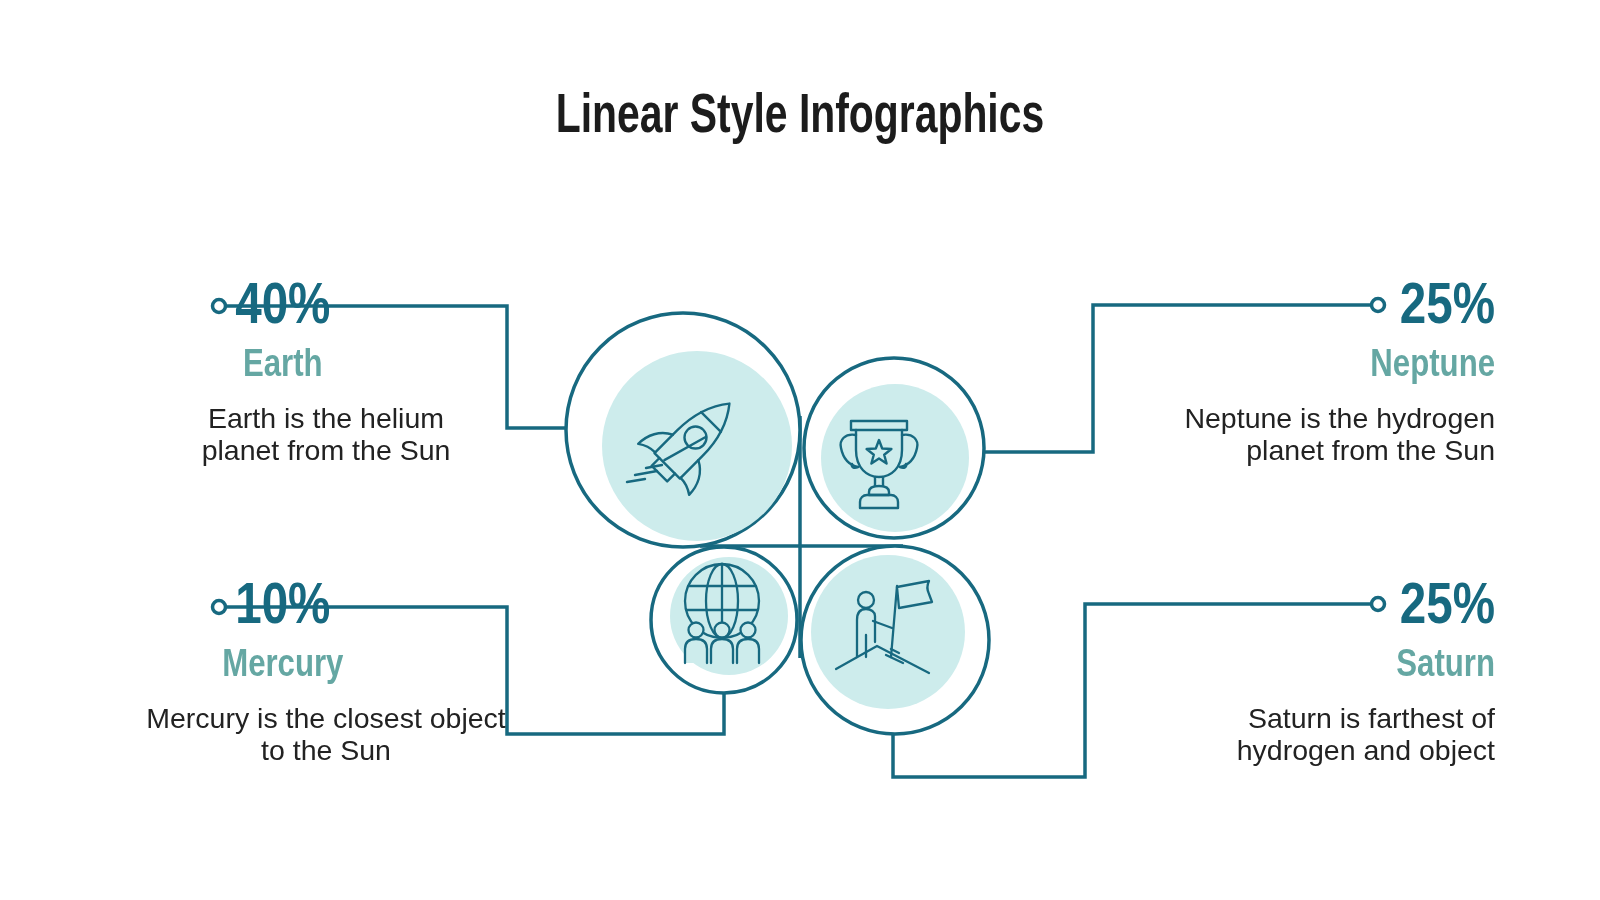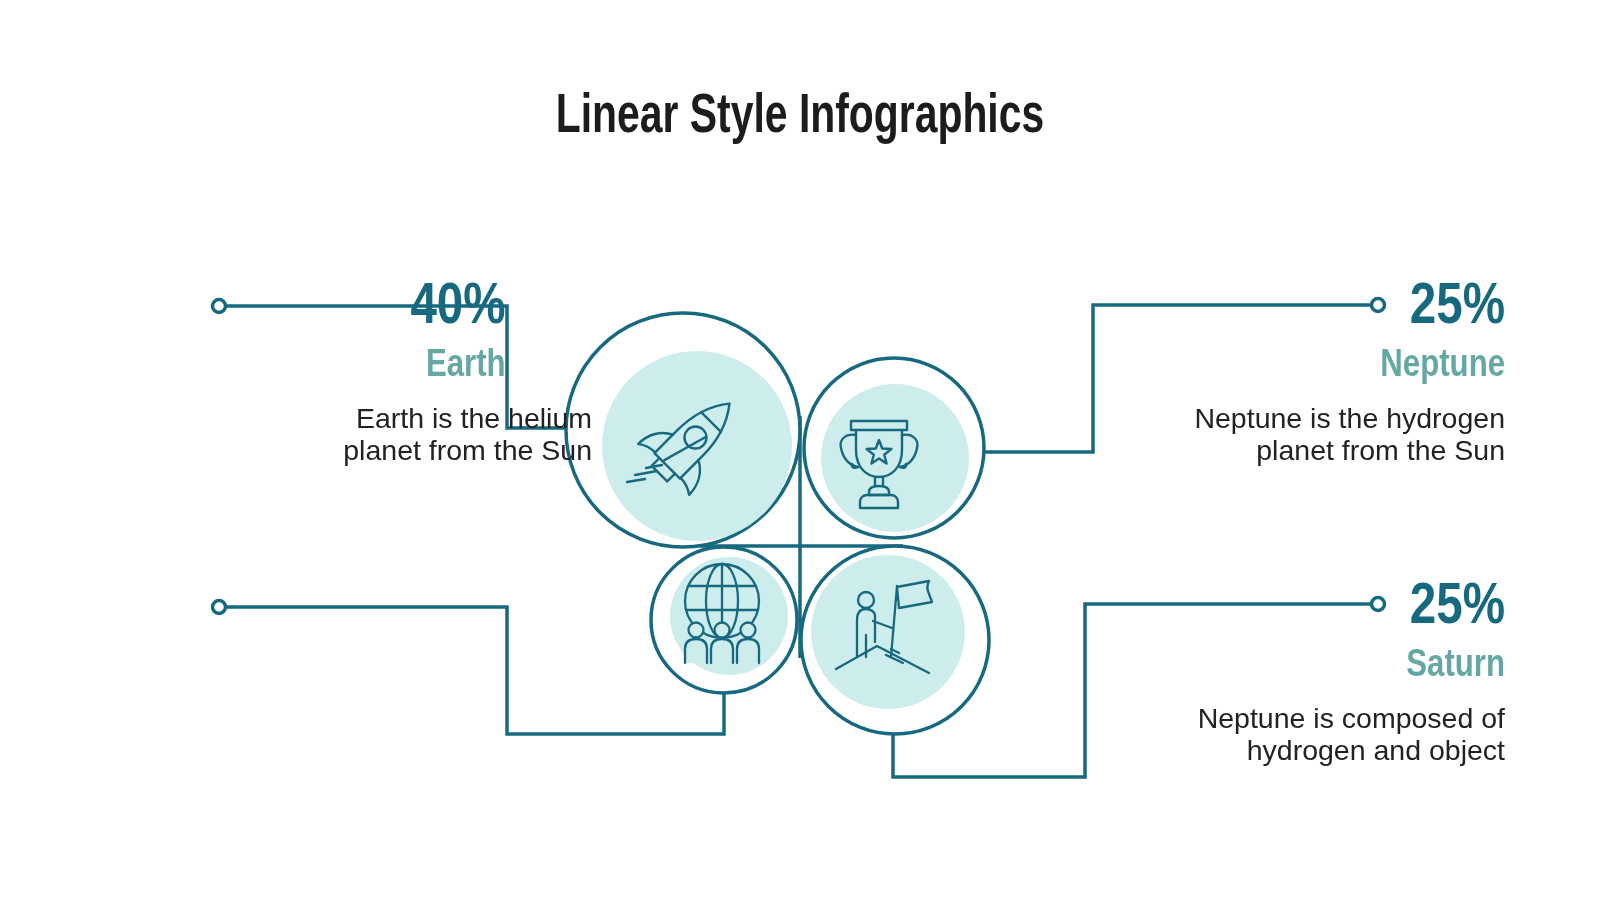--- a/index.html
+++ b/index.html
@@ -8,22 +8,22 @@
     font-family:"Liberation Sans", sans-serif;
   }
   #art{position:absolute;left:0;top:0;}
   .title{
     position:absolute;left:0;right:0;top:84px;text-align:center;
     font-size:56px;line-height:58px;font-weight:bold;color:#1c1c1c;
     transform:scaleX(0.73);transform-origin:50% 0;white-space:nowrap;
     letter-spacing:0px;
   }
   .item{position:absolute;width:480px;}
-  .item.left-col{left:112px;text-align:right;}
-  .item.right-col{right:95px;text-align:right;}
+  .item.left-col{left:86px;text-align:center;}
+  .item.right-col{right:105px;text-align:right;}
   .item.row-top{top:274px;}
   .item.row-bottom{top:574px;}
   .pct{
     font-size:58px;line-height:58px;font-weight:bold;color:#176980;
     white-space:nowrap;transform:scaleX(0.82);
   }
   .name{
     font-size:38px;line-height:38px;font-weight:bold;color:#65a7a3;
     margin-top:12px;white-space:nowrap;transform:scaleX(0.82);
   }
@@ -146,23 +146,31 @@
 
   <div class="item right-col row-top">
     <div class="pct">25%</div>
     <div class="name">Neptune</div>
     <div class="desc">
       <span>Neptune is the hydrogen</span><br>
       <span>planet from the Sun</span>
     </div>
   </div>
 
+  <div class="item left-col row-bottom">
+    <div class="pct">10%</div>
+    <div class="name">Mercury</div>
+    <div class="desc">
+      <span>Mercury is the closest object</span><br>
+      <span>to the Sun</span>
+    </div>
+  </div>
 
   <div class="item right-col row-bottom">
     <div class="pct">25%</div>
     <div class="name">Saturn</div>
     <div class="desc">
-      <span>Neptune is composed of</span><br>
+      <span>Saturn is farthest of</span><br>
       <span>hydrogen and object</span>
     </div>
   </div>
 
 </div>
 
 </body></html>

